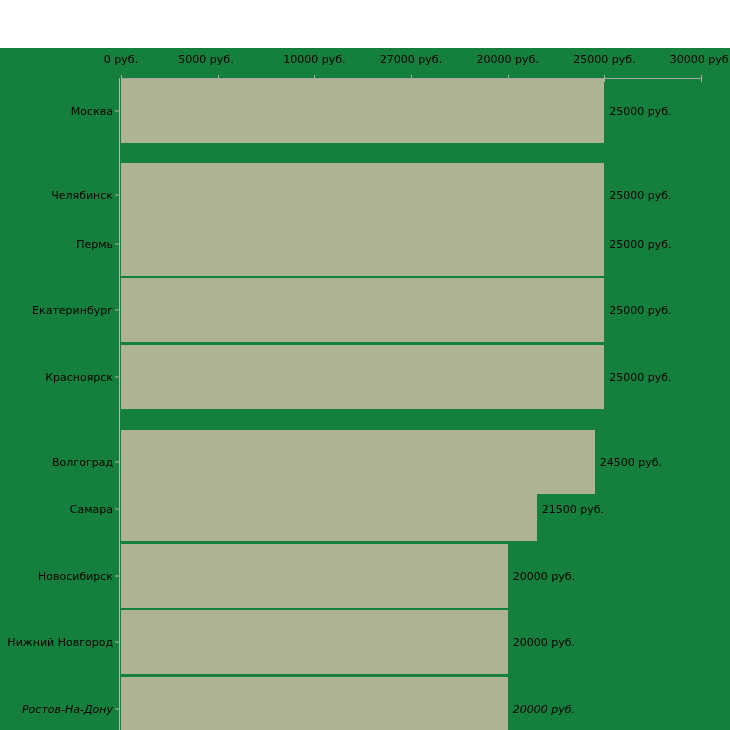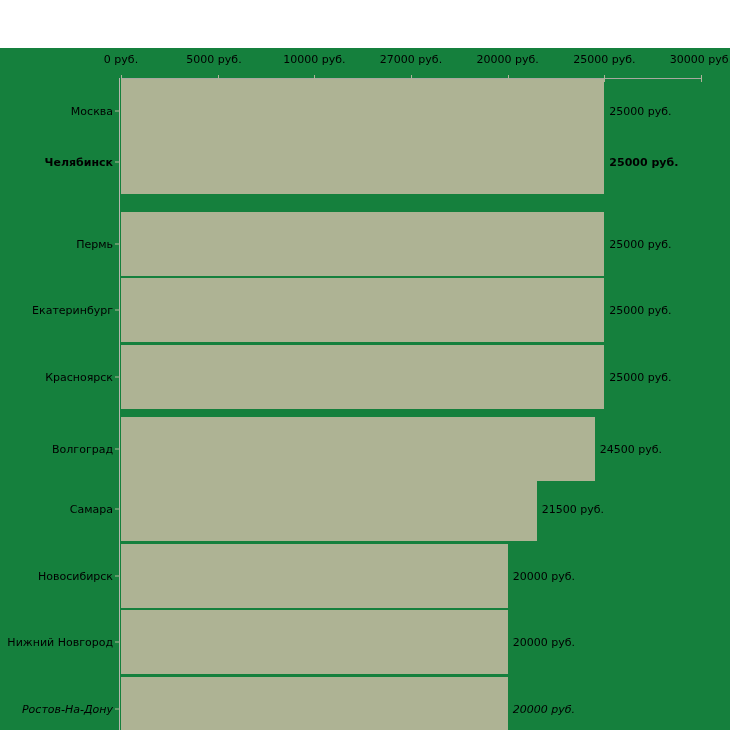--- a/index.html
+++ b/index.html
@@ -112,21 +112,21 @@
 </style>
 </head>
 <body>
 
 <div id="chart-root">
 
   <div id="top-axis">
       <div class="axis-tick" style="left: 0px;"></div>
       <div class="axis-tick-label" style="left: 0px;">0 руб.</div>
       <div class="axis-tick" style="left: 96.6667px;"></div>
-      <div class="axis-tick-label" style="left: 93px; text-align: center;">5000 руб.</div>
+      <div class="axis-tick-label" style="left: 85px; text-align: center;">5000 руб.</div>
       <div class="axis-tick" style="left: 193.333px;"></div>
       <div class="axis-tick-label" style="left: 193.333px;">10000 руб.</div>
       <div class="axis-tick" style="left: 290px;"></div>
       <div class="axis-tick-label" style="left: 290px;">27000 руб.</div>
       <div class="axis-tick" style="left: 386.667px;"></div>
       <div class="axis-tick-label" style="left: 386.667px;">20000 руб.</div>
       <div class="axis-tick" style="left: 483.333px;"></div>
       <div class="axis-tick-label" style="left: 483.333px;">25000 руб.</div>
       <div class="axis-tick" style="left: 580px;"></div>
       <div class="axis-tick-label" style="left: 580px;">30000 руб.</div>
@@ -134,21 +134,21 @@
 
   <div id="y-axis-line"></div>
 
   <div id="rows">
       <div class="row" style="top: 31px; height: 64px;">
         <div class="cat-label">Москва</div>
         <div class="cat-tick"></div>
         <div class="bar" style="width: 483.333px; background: rgb(174, 179, 148);"></div>
         <div class="value-label" style="left: 609.333px;">25000 руб.</div>
       </div>
-      <div class="row" style="top: 82px; height: 64px; font-weight: bold;">
+      <div class="row" style="top: 115px; height: 64px;">
         <div class="cat-label">Челябинск</div>
         <div class="cat-tick"></div>
         <div class="bar" style="width: 483.333px; background: rgb(174, 179, 148);"></div>
         <div class="value-label" style="left: 609.333px;">25000 руб.</div>
       </div>
       <div class="row" style="top: 163.8px; height: 64px;">
         <div class="cat-label">Пермь</div>
         <div class="cat-tick"></div>
         <div class="bar" style="width: 483.333px; background: rgb(174, 179, 148);"></div>
         <div class="value-label" style="left: 609.333px;">25000 руб.</div>
@@ -158,21 +158,21 @@
         <div class="cat-tick"></div>
         <div class="bar" style="width: 483.333px; background: rgb(174, 179, 148);"></div>
         <div class="value-label" style="left: 609.333px;">25000 руб.</div>
       </div>
       <div class="row" style="top: 296.6px; height: 64px;">
         <div class="cat-label">Красноярск</div>
         <div class="cat-tick"></div>
         <div class="bar" style="width: 483.333px; background: rgb(174, 179, 148);"></div>
         <div class="value-label" style="left: 609.333px;">25000 руб.</div>
       </div>
-      <div class="row" style="top: 369px; height: 64px; border-radius: 18px;">
+      <div class="row" style="top: 382px; height: 64px; border-radius: 18px;">
         <div class="cat-label">Волгоград</div>
         <div class="cat-tick"></div>
         <div class="bar" style="width: 473.667px; background: rgb(174, 179, 148);"></div>
         <div class="value-label" style="left: 599.667px;">24500 руб.</div>
       </div>
       <div class="row" style="top: 429.4px; height: 64px; padding-left: 36px;">
         <div class="cat-label">Самара</div>
         <div class="cat-tick"></div>
         <div class="bar" style="width: 415.667px; background: rgb(174, 179, 148);"></div>
         <div class="value-label" style="left: 541.667px;">21500 руб.</div>

